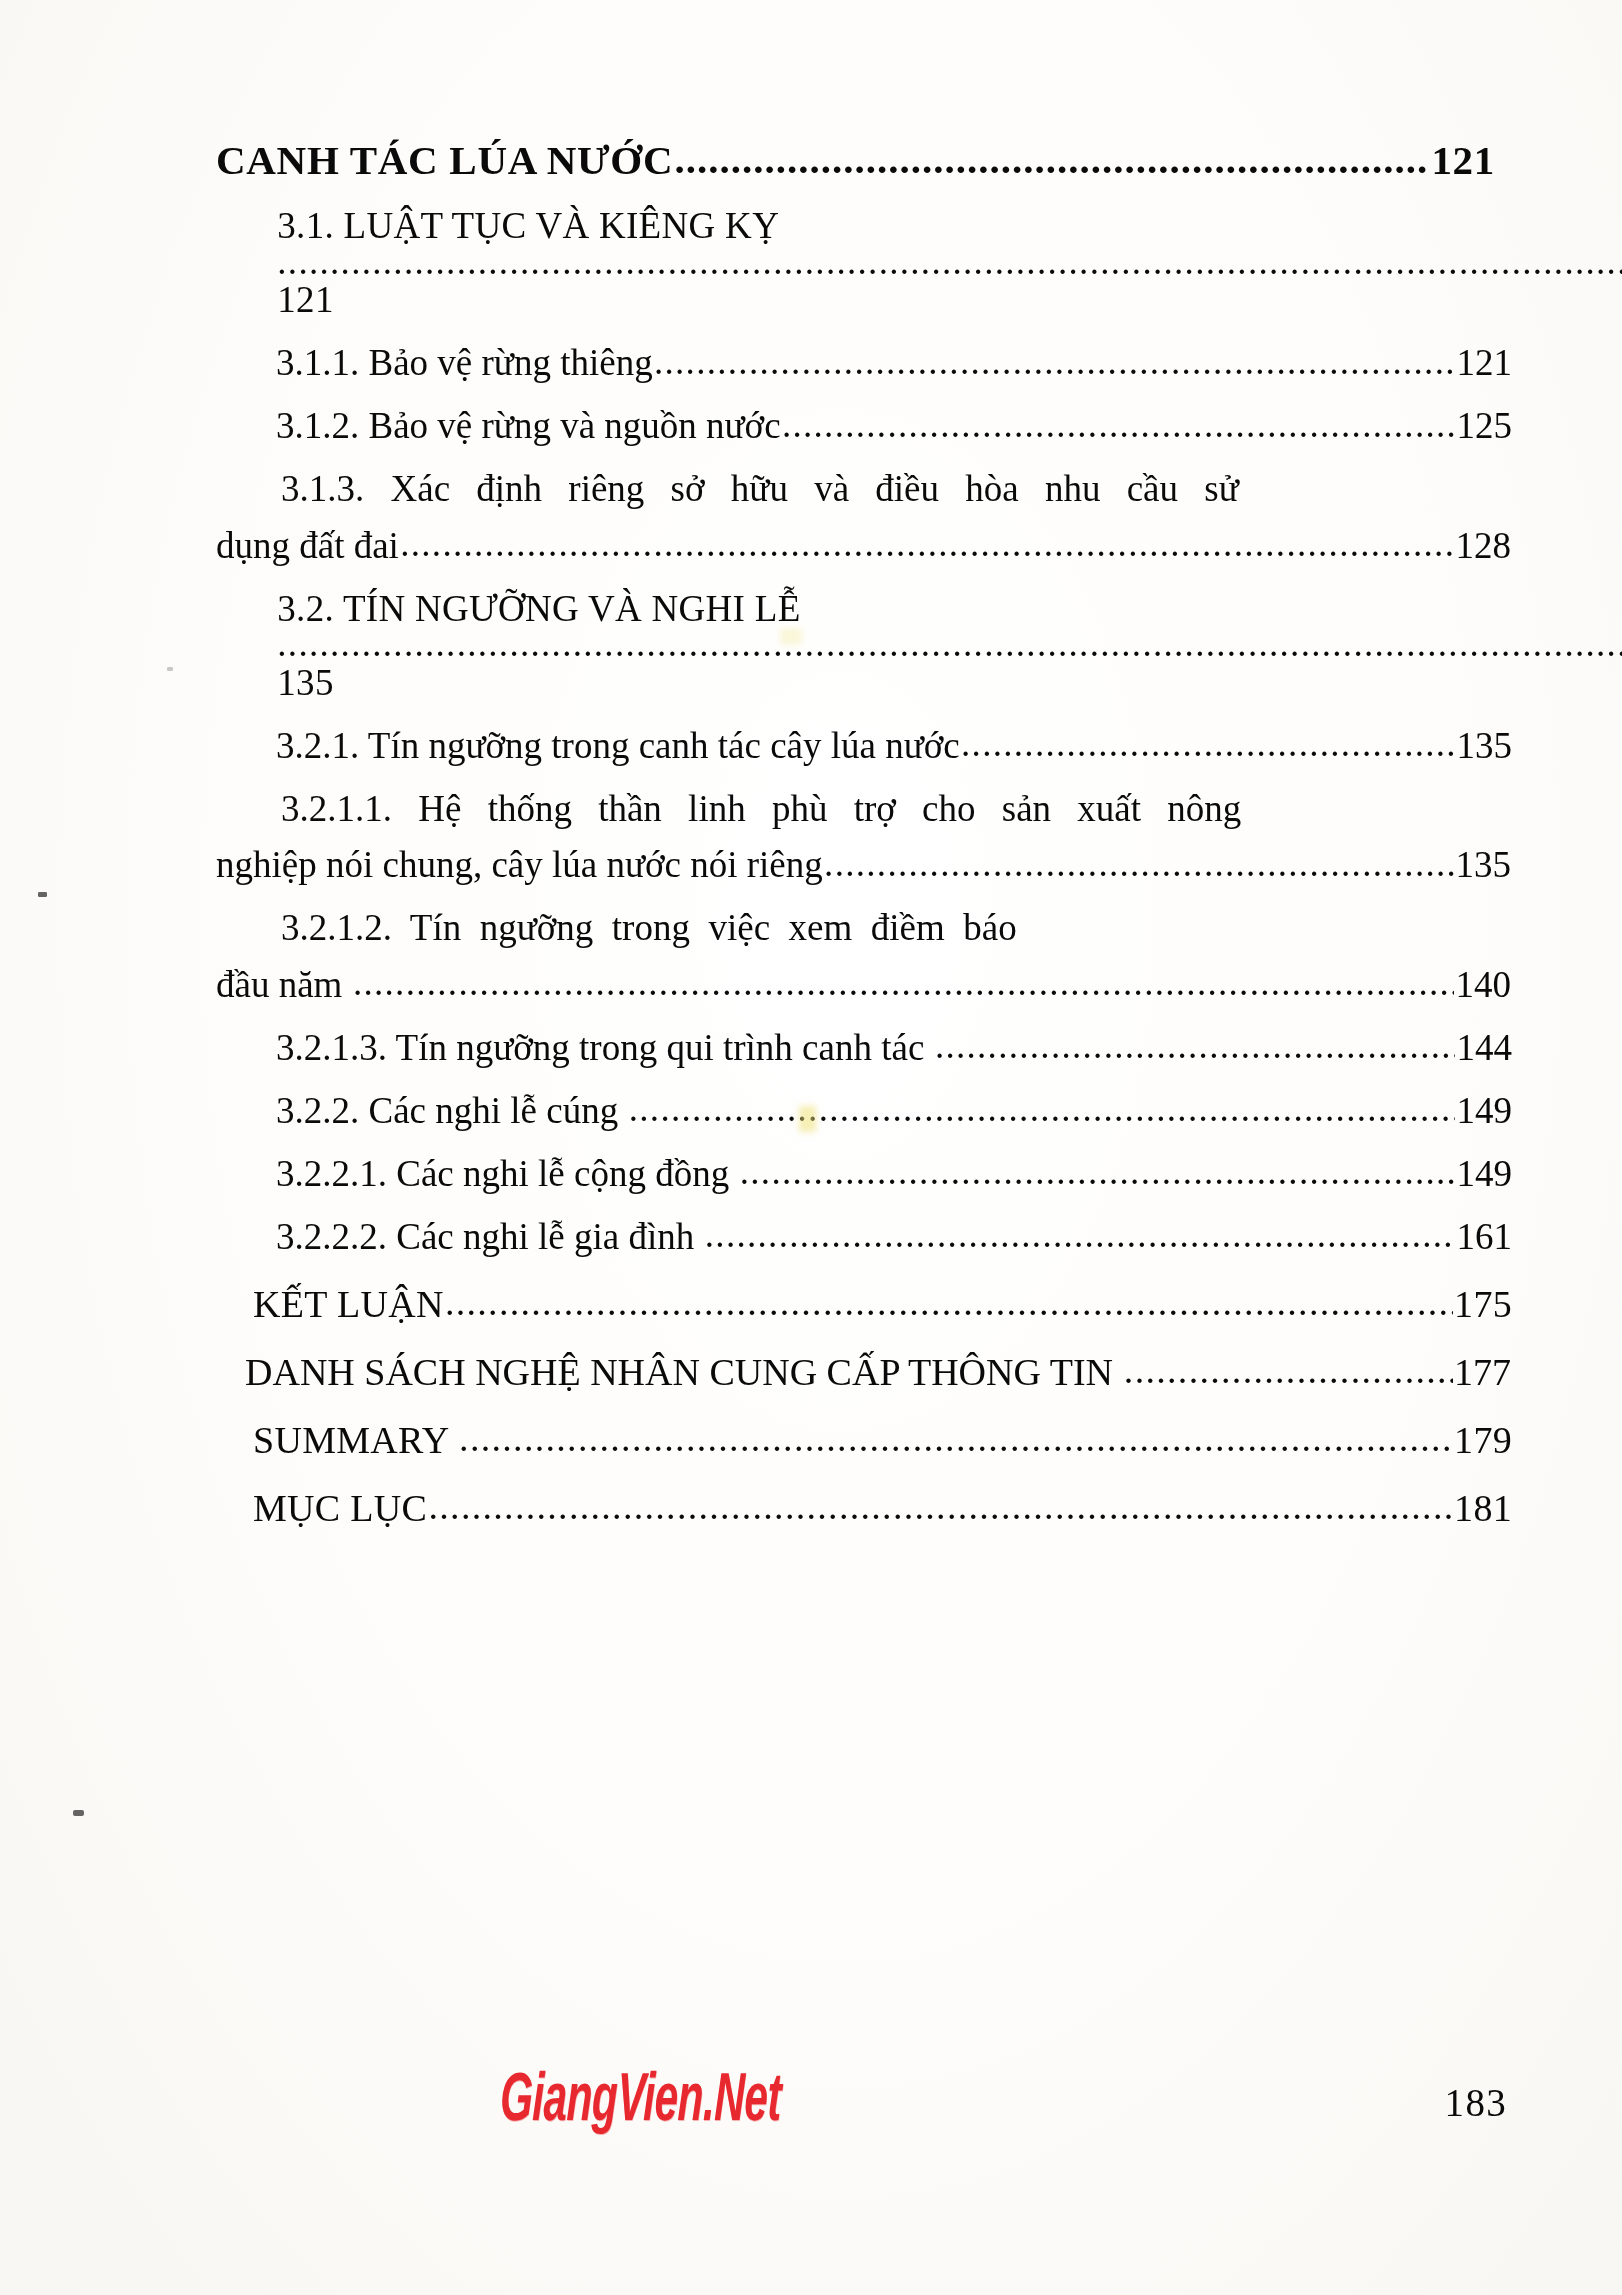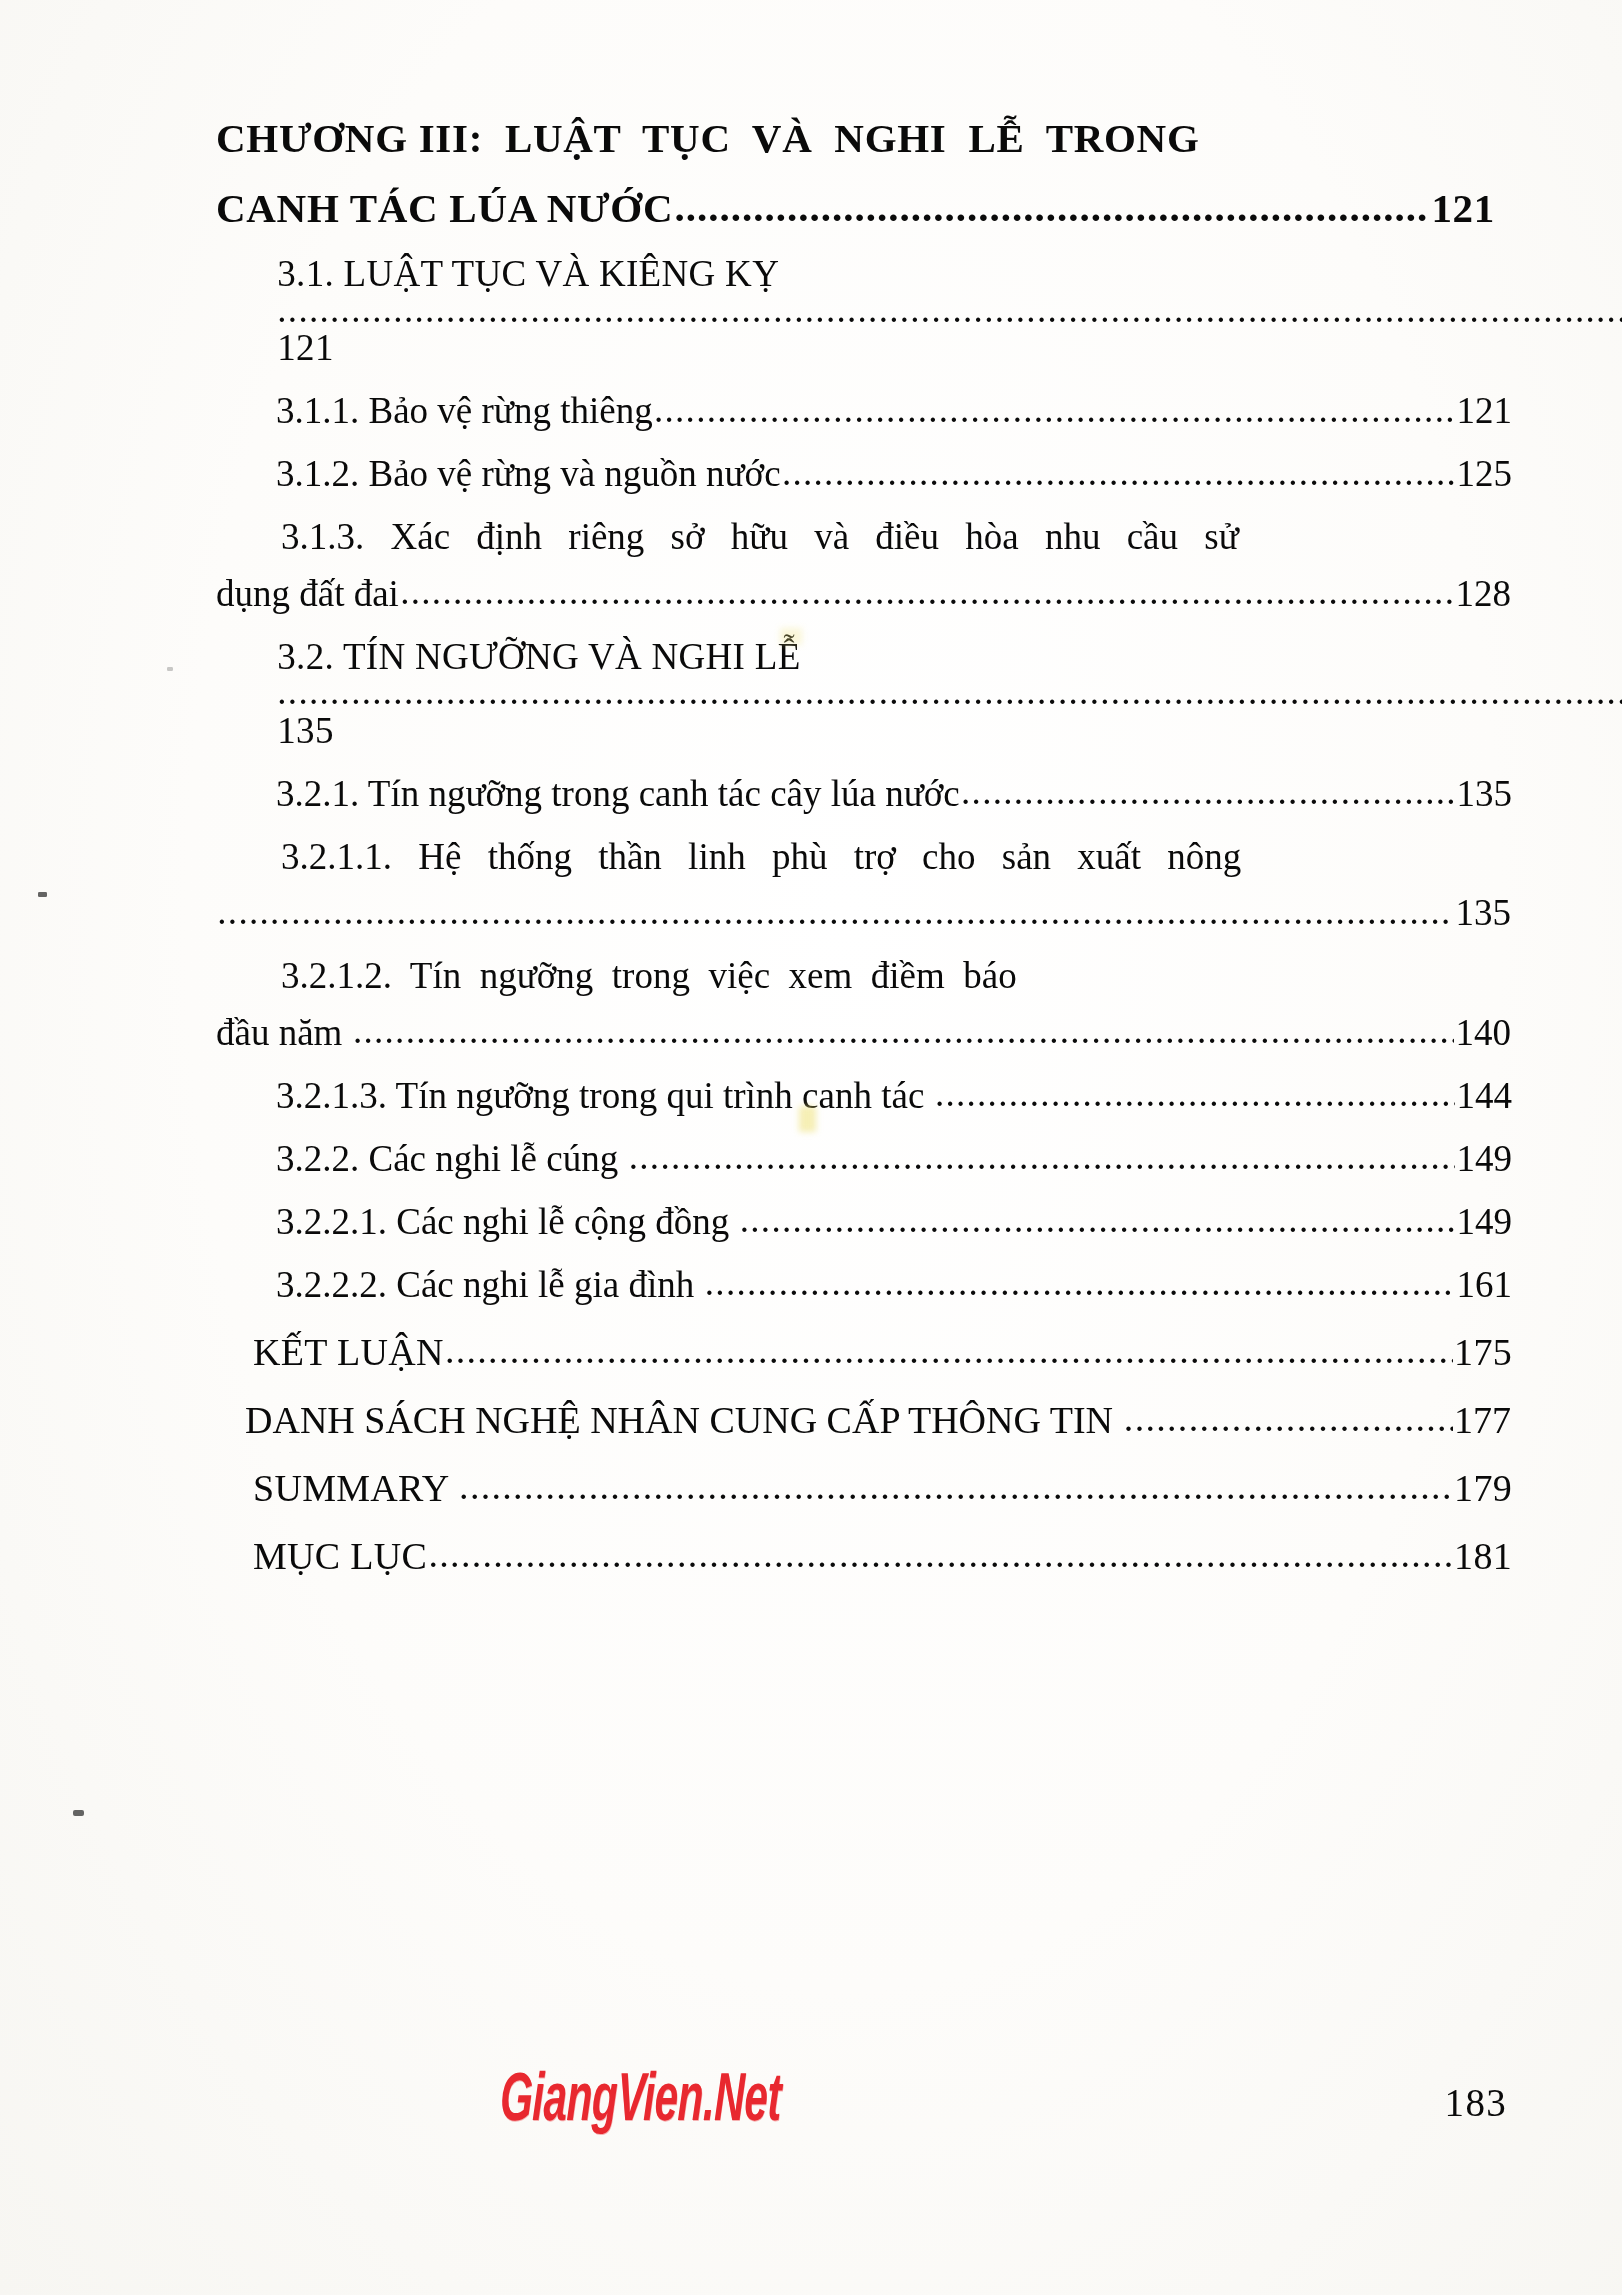--- a/index.html
+++ b/index.html
@@ -156,23 +156,20 @@
 </style>
 </head>
 <body>
 
 <div class="page">
   <div class="paper-tint"></div>
 
   <div class="toc-block">
 
     <div class="chap">
-      <div class="l1">
-        <span>CHƯƠNG III:  LUẬT  TỤC  VÀ  NGHI  LỄ  TRONG</span>
-      </div>
       <div class="row row2">
         <span class="label">CANH TÁC LÚA NƯỚC</span>
         <span class="leader"></span>
         <span class="page-no">121</span>
       </div>
     </div>
 
     <div class="row lvl indent1 caps">
       <span class="label">3.1. LUẬT TỤC VÀ KIÊNG KỴ </span>
       <span class="leader"></span>
@@ -213,20 +210,21 @@
       <span class="leader"></span>
       <span class="page-no">135</span>
     </div>
 
     <div class="row lvl indent3">
       <span class="label spread-wide">3.2.1.1. Hệ thống thần linh phù trợ cho sản xuất nông</span>
       <span class="leader none"></span>
 
     </div>
     <div class="row lvl wrapline">
+      <span class="label">nghiệp nói chung, cây lúa nước nói riêng</span>
       <span class="leader"></span>
       <span class="page-no">135</span>
     </div>
 
     <div class="row lvl indent3">
       <span class="label">3.2.1.2.  Tín  ngưỡng  trong  việc  xem  điềm  báo</span>
       <span class="leader none"></span>
 
     </div>
     <div class="row lvl wrapline">

